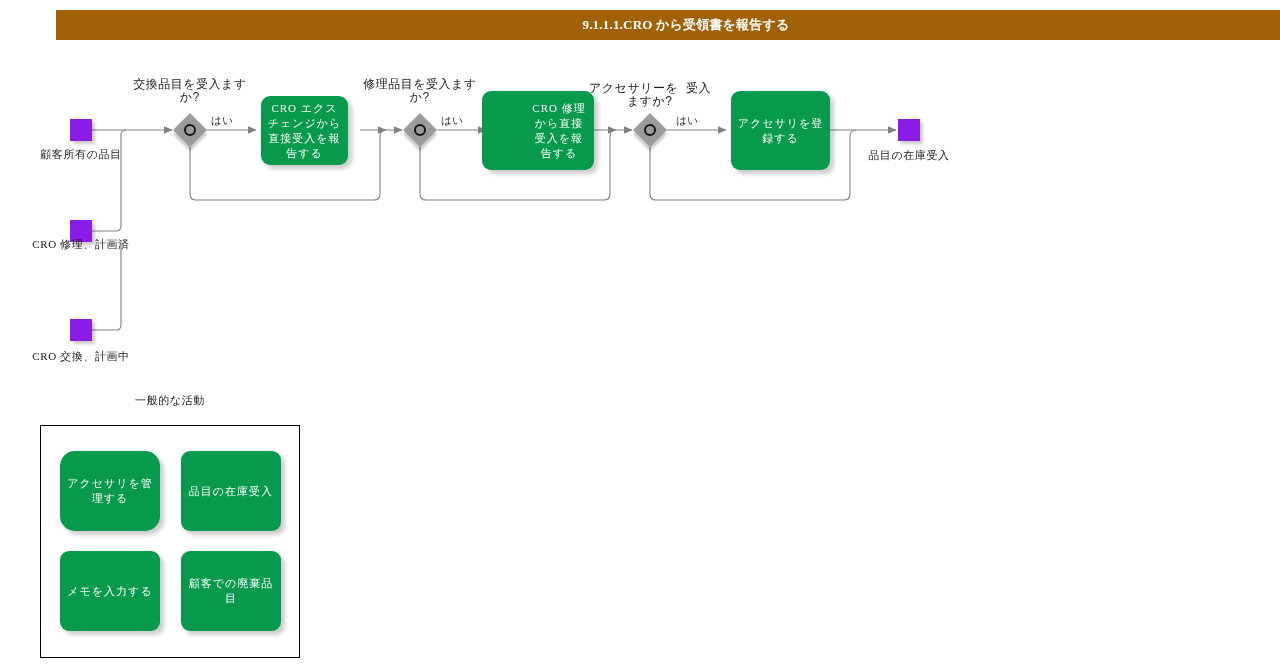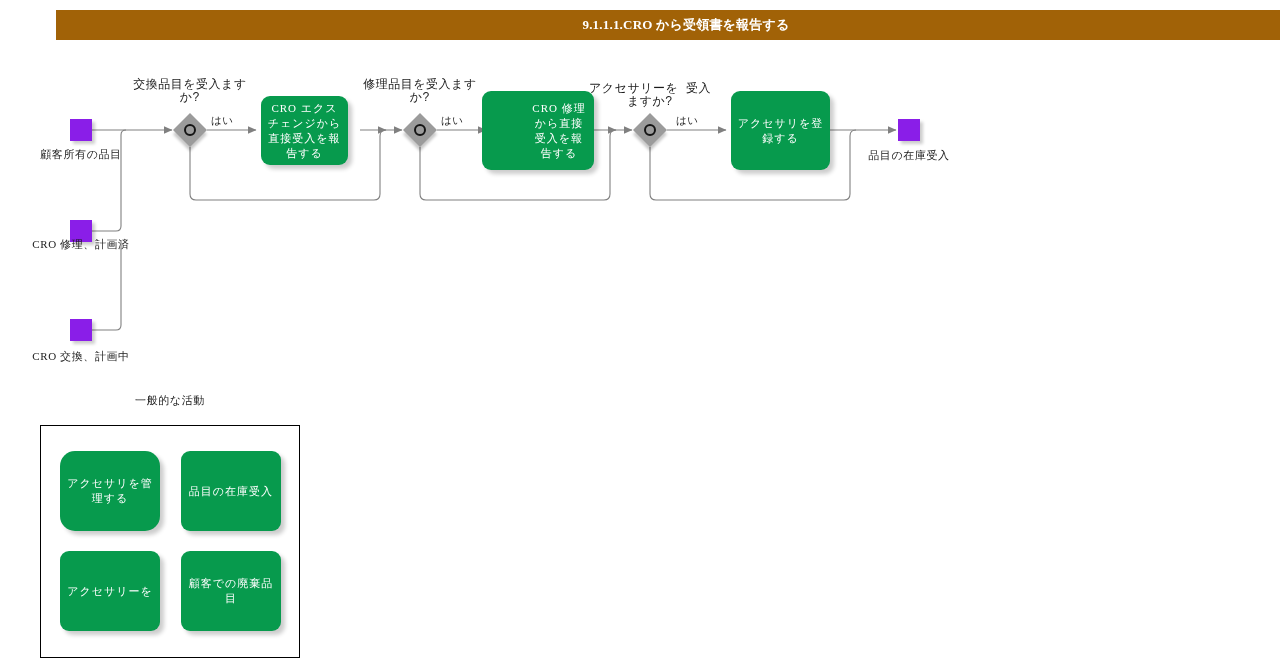--- a/index.html
+++ b/index.html
@@ -251,20 +251,20 @@
   <div id="group-label">一般的な活動</div>
 
   <div id="group-box">
     <div class="task" style="left:19px; top:25px; width:100px; height:80px;border-radius:15px;">
       <span>アクセサリを管理する</span>
     </div>
     <div class="task" style="left:140px; top:25px; width:100px; height:80px;">
       <span>品目の在庫受入</span>
     </div>
     <div class="task" style="left:19px; top:125px; width:100px; height:80px;">
-      <span>アクセサリーを</span>
+      <span>メモを入力する</span>
     </div>
     <div class="task" style="left:140px; top:125px; width:100px; height:80px;">
       <span>顧客での廃棄品目</span>
     </div>
   </div>
 
 </div>
 
 </body></html>

